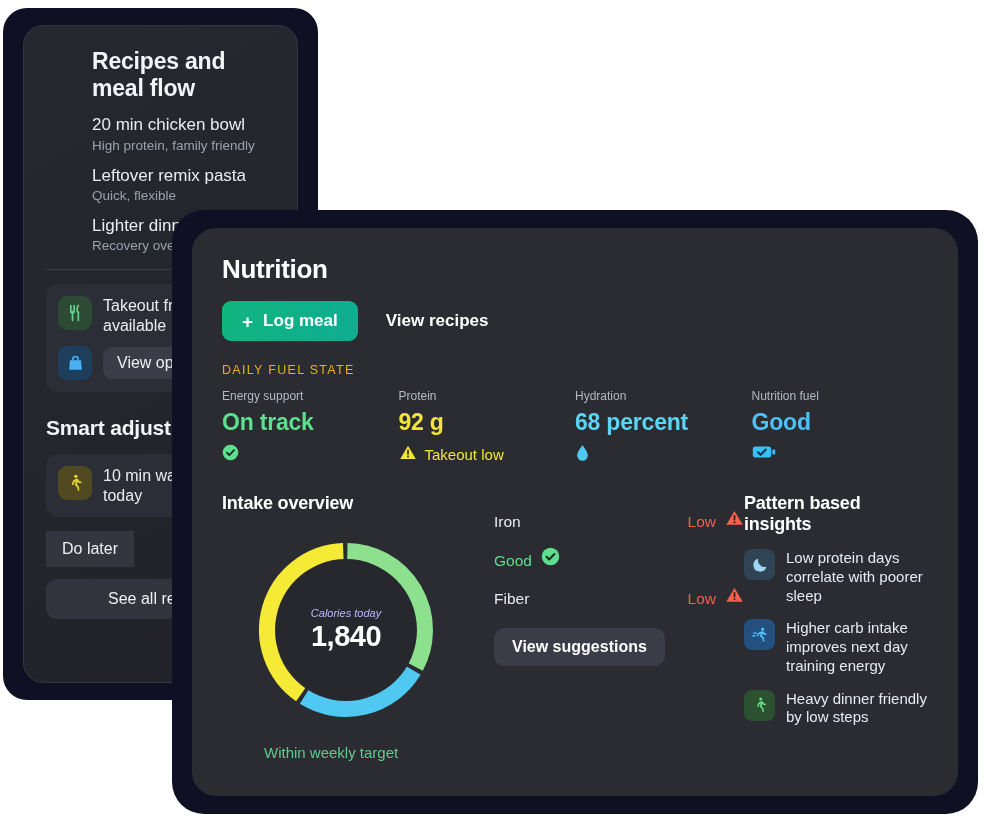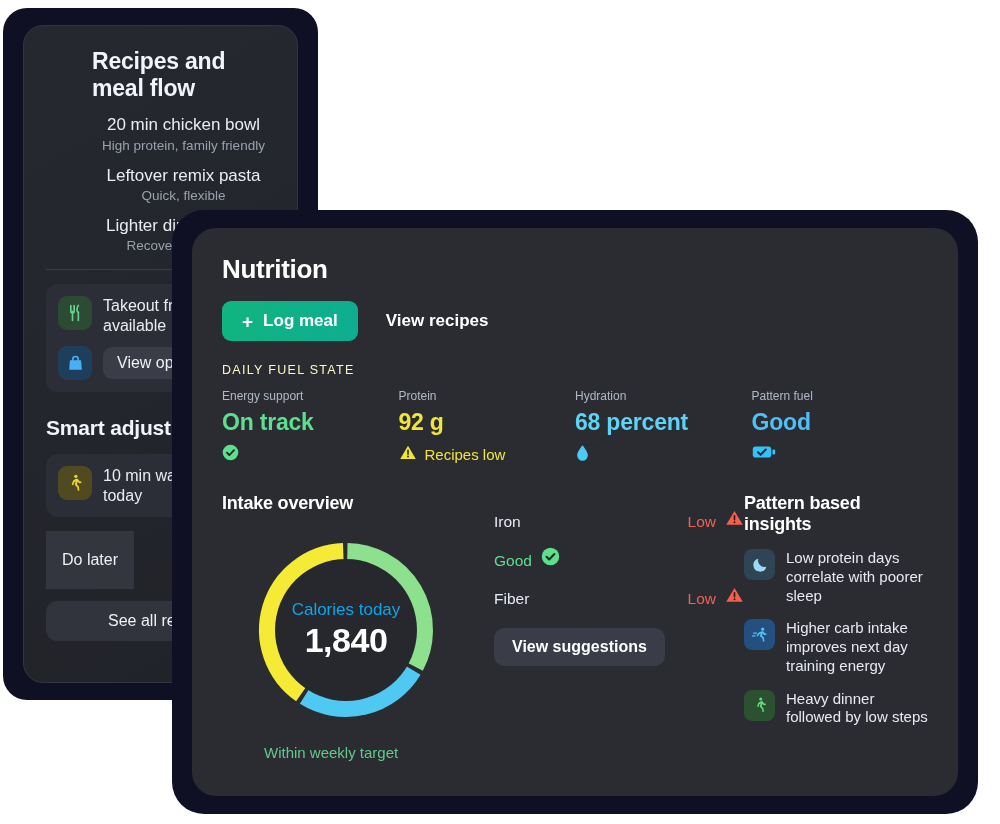--- a/index.html
+++ b/index.html
@@ -23,21 +23,21 @@
     border-radius:20px;
     border:1px solid #33353f;
     overflow:hidden;
     box-sizing:border-box;
   }
   .bc-pad{padding:22px 22px 0 22px;margin-left:46px;}
   #back-title{
     font-size:23px;font-weight:bold;color:#f2f4f8;line-height:1.16;
     letter-spacing:-0.2px;margin:0 0 14px 0;
   }
-  .recipe-row{margin-bottom:11px;text-align:center;}
+  .recipe-row{margin-bottom:11px;}
   .recipe-name{font-size:17px;color:#e9ecf2;line-height:1.2;}
   .recipe-sub{font-size:13.5px;color:#9aa0ad;line-height:1.25;margin-top:2px;}
   #back-divider{
     height:1px;background:#3a3d47;margin:14px 22px 0 22px;
   }
 
   .tile{
     margin:14px 22px 0 22px;background:#2c2e37;border-radius:12px;
     padding:12px 12px 12px 12px;
   }
@@ -51,21 +51,21 @@
   .pill{
     background:#3a3d47;border-radius:9px;padding:7px 14px;
     font-size:16px;color:#eef0f5;white-space:nowrap;
   }
   #back-sub-title{
     font-size:21px;font-weight:bold;color:#f2f4f8;margin:24px 22px 0 22px;
     letter-spacing:-0.2px;
   }
   .btn-dark{
     display:inline-block;background:#34363f;border-radius:0;
-    padding:20px 16px;font-size:16px;color:#eef0f5;white-space:nowrap;
+    padding:9px 16px;font-size:16px;color:#eef0f5;white-space:nowrap;
   }
   #do-later-wrap{margin:14px 22px 0 22px;}
   #see-all-wrap{margin:12px 22px 0 22px;}
   .btn-wide{
     display:block;background:#32343d;border-radius:11px;
     padding:11px 16px;font-size:16px;color:#eef0f5;text-align:center;white-space:nowrap;
   }
 
   
   #front-panel{
@@ -86,41 +86,41 @@
     background:linear-gradient(100deg,#11b57e 0%,#0fb089 55%,#0ead93 100%);
     border-radius:9px;padding:10px 20px;display:flex;align-items:center;gap:10px;
     color:#ffffff;font-size:17px;font-weight:bold;border:none;cursor:pointer;
     font-family:"Liberation Sans", sans-serif;
   }
   #plus-icon{font-size:19px;font-weight:bold;line-height:1;}
   #view-recipes-link{
     font-size:17px;font-weight:bold;color:#ffffff;cursor:pointer;
   }
   #daily-fuel-label{
-    font-size:12.5px;color:#fef9c3;letter-spacing:1.3px;margin-top:22px;
+    font-size:12.5px;color:#eab308;letter-spacing:1.3px;margin-top:22px;
   }
   #fuel-row{display:flex;margin-top:12px;}
   .fuel-col{width:178px;}
   .fuel-label{font-size:12px;color:#b2b8c4;}
   .fuel-value{font-size:23px;font-weight:bold;margin-top:6px;letter-spacing:-0.2px;}
   .fuel-status{display:flex;align-items:center;gap:8px;margin-top:8px;font-size:15px;}
 
   #panels-row{display:flex;margin-top:28px;}
   .panel-h{font-size:18px;font-weight:bold;color:#ffffff;letter-spacing:-0.2px;}
 
   
   #intake-col{width:272px;}
   #donut-wrap{position:relative;width:200px;height:200px;margin:16px 0 0 24px;}
   #donut-hole{
     position:absolute;left:29px;top:29px;width:142px;height:142px;
     border-radius:50%;background:#26282e;
     display:flex;flex-direction:column;align-items:center;justify-content:center;
   }
-  #cal-label{font-size:17px;color:#0ea5e9;}
-  #cal-value{font-size:34px;font-weight:bold;color:#ffffff;margin-top:1px;letter-spacing:-0.5px;}
+  #cal-label{font-size:11px;color:#c4b5fd;font-style:italic;}
+  #cal-value{font-size:29px;font-weight:bold;color:#ffffff;margin-top:1px;letter-spacing:-0.5px;}
   #donut-caption{
     font-size:15px;margin:14px 0 0 42px;
   }
 
   
   #micro-col{width:250px;}
   .micro-row{display:flex;align-items:flex-end;margin-top:16px;}
   .micro-name{font-size:15.5px;color:#e7eaf0;flex:1;}
   .micro-status{font-size:15.5px;margin-right:9px;}
   #view-suggestions-btn{
@@ -246,39 +246,39 @@
           <div class="fuel-label">Protein</div>
           <div class="fuel-value" id="fv1" style="color: rgb(242, 230, 53);">92 g</div>
           <div class="fuel-status">
             <span>
               <svg width="18" height="17" viewBox="0 0 24 24">
                   <path d="M12 2.6 23 21H1z" fill="#f2e635"></path>
                   <path d="M12 9v5.3" stroke="#2a2500" stroke-width="2.2" stroke-linecap="round"></path>
                   <circle cx="12" cy="17.6" r="1.3" fill="#2a2500"></circle>
                 </svg>
             </span>
-            <span id="fs1" style="color: rgb(242, 230, 53);">Recipes low</span>
+            <span id="fs1" style="color: rgb(242, 230, 53);">Takeout low</span>
           </div>
         </div>
 
         <div class="fuel-col">
           <div class="fuel-label">Hydration</div>
           <div class="fuel-value" id="fv2" style="color: rgb(91, 212, 245);">68 percent</div>
           <div class="fuel-status">
             <span>
               <svg width="15" height="18" viewBox="0 0 20 24">
                   <path d="M10 1.5C10 1.5 2.8 10.2 2.8 15.1a7.2 7.2 0 0 0 14.4 0C17.2 10.2 10 1.5 10 1.5z" fill="#4fc8f2"></path>
                 </svg>
             </span>
             <span id="fs2" style="color: rgb(91, 212, 245);"></span>
           </div>
         </div>
 
         <div class="fuel-col">
-          <div class="fuel-label">Pattern fuel</div>
+          <div class="fuel-label">Nutrition fuel</div>
           <div class="fuel-value" id="fv3" style="color: rgb(78, 192, 247);">Good</div>
           <div class="fuel-status">
             <span>
               <svg width="24" height="16" viewBox="0 0 30 20">
                 <rect x="1" y="3" width="23" height="14" rx="3.5" fill="#36c2f7"></rect>
                 <rect x="25.5" y="7" width="3.5" height="6" rx="1.2" fill="#36c2f7"></rect>
                 <path d="M7.5 10.3l3.3 3.2 6.4-6.6" fill="none" stroke="#123247" stroke-width="2.6" stroke-linecap="round" stroke-linejoin="round"></path>
               </svg>
             </span>
             <span id="fs3" style="color: rgb(78, 192, 247);"></span>
@@ -369,20 +369,20 @@
             <span class="insight-text">Higher carb intake improves next day training energy</span>
           </div>
 
           <div class="insight-row">
             <span class="ins-icon" style="background:#2b5131;">
               <svg width="18" height="18" viewBox="0 0 24 24" fill="#63dd7f">
                 <circle cx="13" cy="4" r="2.1"></circle>
                 <path d="M12.4 7.2 9.6 9.4 8 14l1.9.6 1.3-3.6 1.6-1-1.1 4.2 3 3.1.6 4.1 2-.3-.7-4.8-2.3-2.4 1-3.6 1.5 2.1 3-.4-.3-1.9-2-.1-1.9-2.6c-.4-.5-1-.7-1.6-.5z"></path>
               </svg>
             </span>
-            <span class="insight-text">Heavy dinner followed by low steps</span>
+            <span class="insight-text">Heavy dinner friendly by low steps</span>
           </div>
         </div>
 
       </div>
     </div>
   </div>
 </div>
 
 </body></html>

